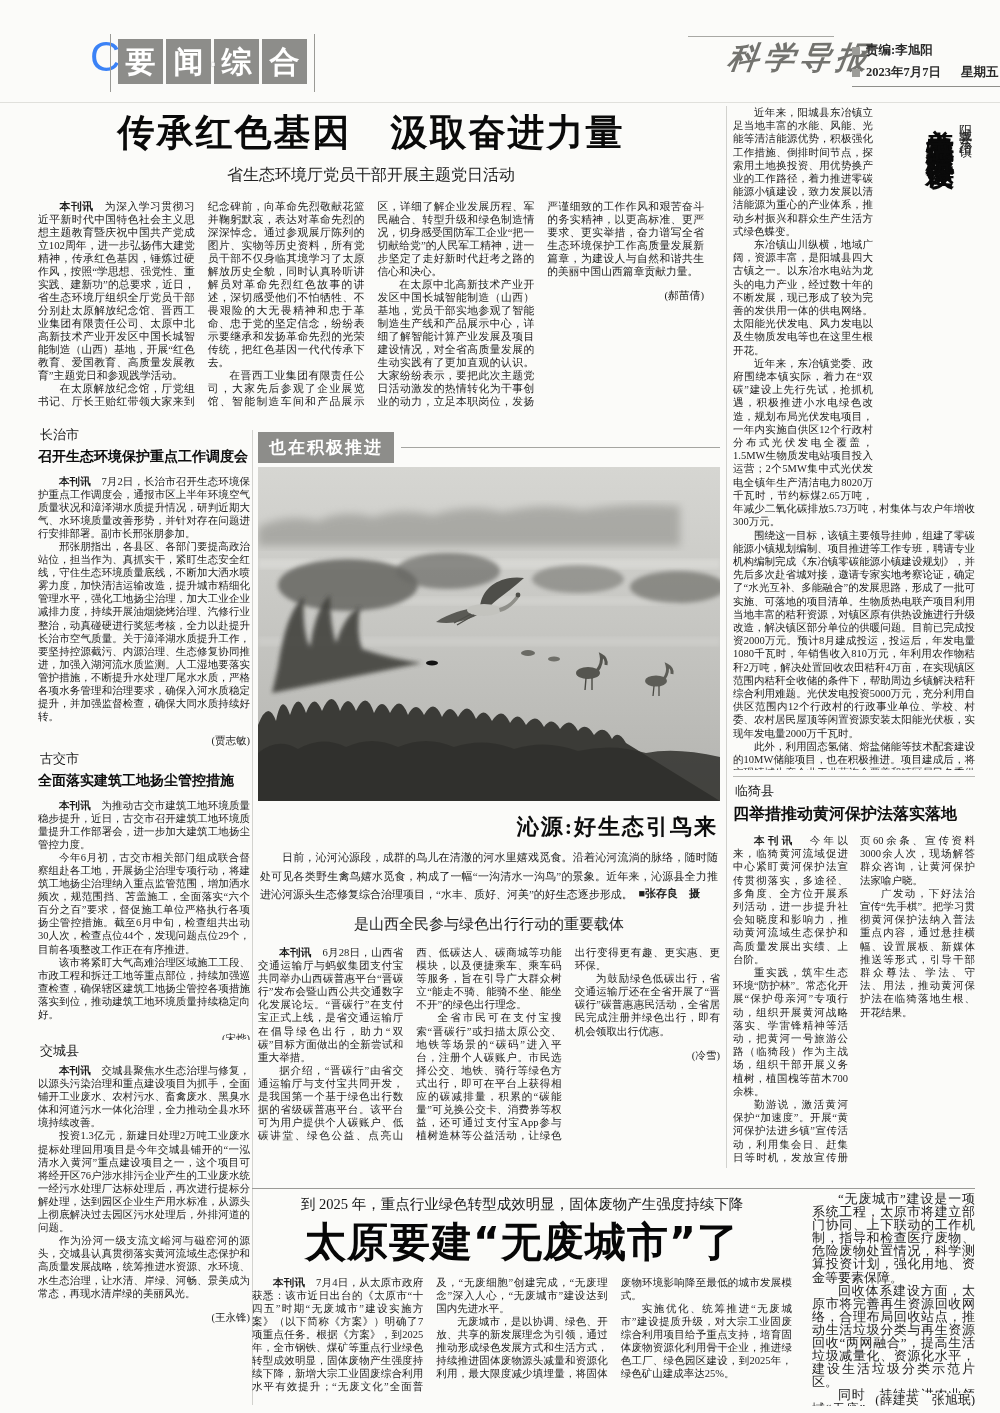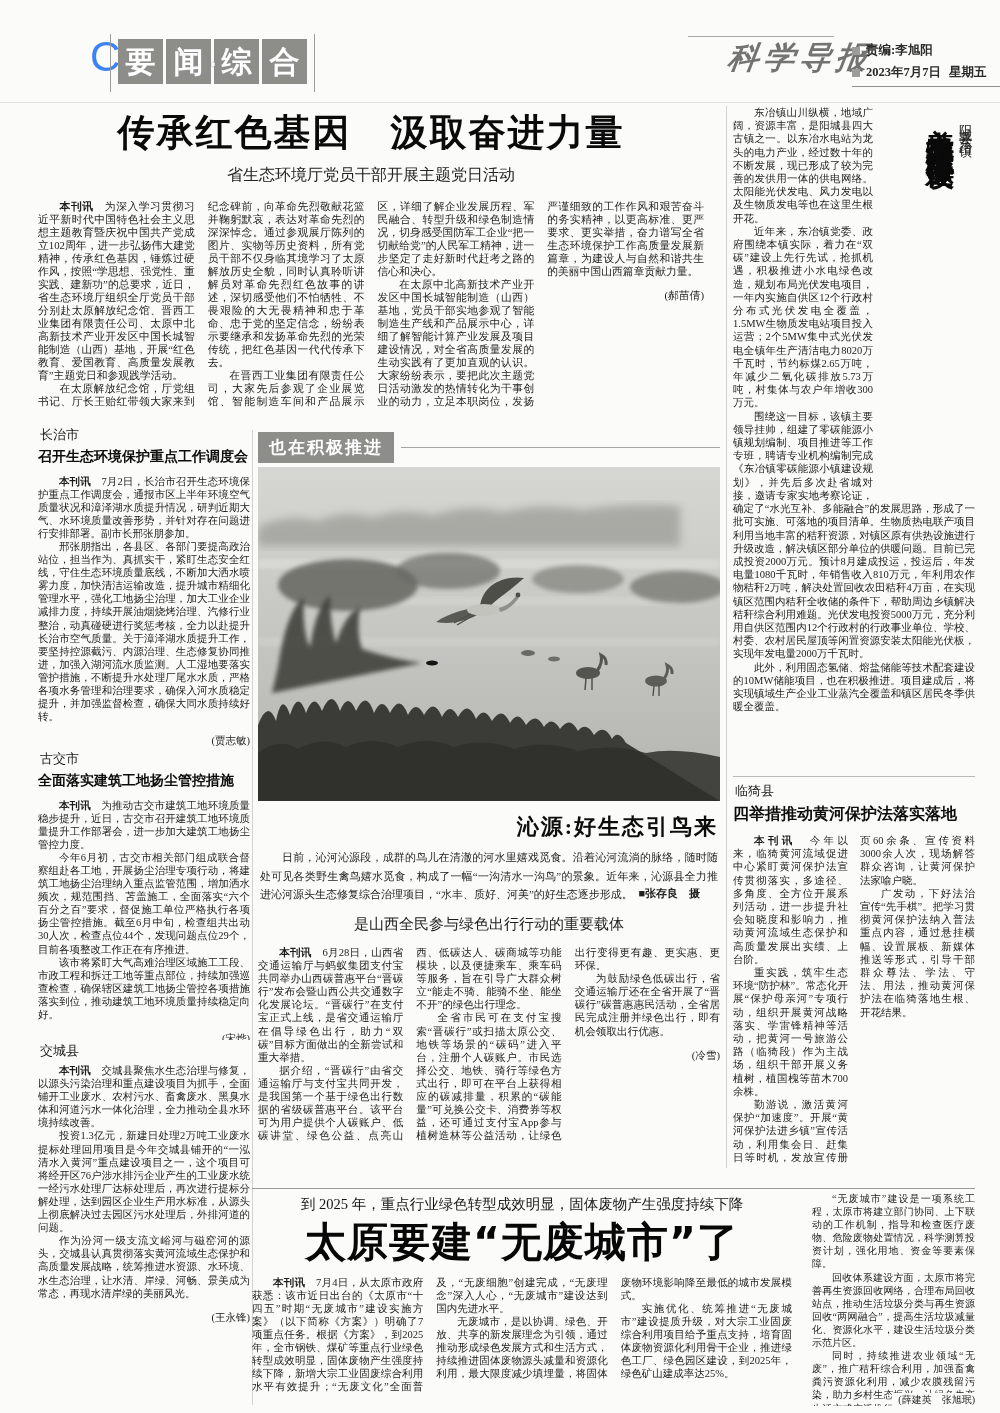--- a/index.html
+++ b/index.html
@@ -21,21 +21,21 @@
   .sdot{position:absolute;left:170px;top:20px;color:#fff;font:700 22px/1 sans-serif;
         text-shadow:0 0 2px #8d8d8a;z-index:2;}
   .hsep2{position:absolute;left:274px;top:0;width:1px;height:58px;background:#9a9a96;}
   .mast-rule{position:absolute;left:648px;top:2px;width:146px;height:1px;background:#a8a8a4;}
   .masthead{position:absolute;left:688px;top:8px;font:italic 700 31px/1 "DejaVu Serif","Liberation Serif",serif;
             color:#73736f;letter-spacing:5px;transform:skewX(-8deg);}
   .pub-info{position:absolute;left:812px;top:6px;width:160px;
             font:700 12.5px/1.75 "Liberation Serif",serif;color:#2a2a2a;}
   .pub-row{display:flex;align-items:center;}
   .sq{display:inline-block;width:8px;height:8px;background:#9c9c98;margin-right:6px;flex:0 0 auto;}
-  .weekday{margin-left:8px;}
+  .weekday{margin-left:20px;}
   .pub-underline{position:absolute;left:812px;top:52px;width:160px;height:1px;background:#8f8f8b;}
   .header-rule{position:absolute;left:0;top:102px;width:1000px;height:1px;background:#e0e0dc;}
   
   .para{margin:0;text-indent:2em;text-align:justify;}
   .para b{font-weight:700;}
   .byline{margin:11px 0 0 0;text-align:right;}
   .kicker{font:400 13px/1 "DejaVu Sans","Liberation Sans",sans-serif;color:#1a1a1a;margin:0 0 7px 2px;}
   .side-h{font:900 14px/1.25 "Liberation Serif",serif;letter-spacing:0;margin:0 0 9px 0;color:#0d0d0d;}
   
   #lead{position:absolute;left:38px;top:106px;width:666px;}
@@ -82,21 +82,21 @@
          font-size:10.5px;line-height:13.2px;overflow:hidden;}
   
   .hr-bottom{position:absolute;left:252px;top:1188px;width:723px;height:1px;background:#9a9a96;}
   #taiyuanL{position:absolute;left:252px;top:1196px;width:540px;}
   .ty-kicker{font:400 14.5px/1.2 "Liberation Serif",serif;text-align:center;margin:0;color:#161616;}
   .ty-h{font:900 41px/1.08 "DejaVu Sans","Liberation Sans",sans-serif;text-align:center;
         margin:7px 0 0 0;letter-spacing:1px;color:#070707;}
   .ty-cols{margin-top:11px;height:124px;column-count:3;column-gap:13px;column-fill:auto;
            font-size:10.5px;line-height:13px;overflow:hidden;}
   #taiyuanR{position:absolute;left:812px;top:1192px;width:163px;height:214px;
-            font-size:10px;line-height:13.1px;overflow:hidden;}
+            font-size:13px;line-height:13.1px;overflow:hidden;}
   #taiyuanR .byline{position:absolute;right:0;bottom:0;background:#fbfbf9;padding-left:6px;}
 </style>
 </head>
 <body>
 
 <div id="header">
   <div class="edition">C2</div>
   <div class="hsep1"></div>
   <div class="section-boxes">
     <div class="sbox">要</div>
@@ -141,20 +141,21 @@
     <p class="byline">(郝苗倩)</p>
   </div>
 </div>
 
 <div id="yangcheng">
   <div class="v-float">
     <div class="v-kicker">阳城县东冶镇</div>
     <div class="v-headline">着力推进零碳能源小镇建设</div>
   </div>
   <div>
+      <p class="para">近年来，阳城县东冶镇立足当地丰富的水能、风能、光能等清洁能源优势，积极强化工作措施、倒排时间节点，探索用土地换投资、用优势换产业的工作路径，着力推进零碳能源小镇建设，致力发展以清洁能源为重心的产业体系，推动乡村振兴和群众生产生活方式绿色蝶变。</p>
       <p class="para">东冶镇山川纵横，地域广阔，资源丰富，是阳城县四大古镇之一。以东冶水电站为龙头的电力产业，经过数十年的不断发展，现已形成了较为完善的发供用一体的供电网络。太阳能光伏发电、风力发电以及生物质发电等也在这里生根开花。</p>
       <p class="para">近年来，东冶镇党委、政府围绕本镇实际，着力在“双碳”建设上先行先试，抢抓机遇，积极推进小水电绿色改造，规划布局光伏发电项目，一年内实施自供区12个行政村分布式光伏发电全覆盖，1.5MW生物质发电站项目投入运营；2个5MW集中式光伏发电全镇年生产清洁电力8020万千瓦时，节约标煤2.65万吨，年减少二氧化碳排放5.73万吨，村集体与农户年增收300万元。</p>
       <p class="para">围绕这一目标，该镇主要领导挂帅，组建了零碳能源小镇规划编制、项目推进等工作专班，聘请专业机构编制完成《东冶镇零碳能源小镇建设规划》，并先后多次赴省城对接，邀请专家实地考察论证，确定了“水光互补、多能融合”的发展思路，形成了一批可实施、可落地的项目清单。生物质热电联产项目利用当地丰富的秸秆资源，对镇区原有供热设施进行升级改造，解决镇区部分单位的供暖问题。目前已完成投资2000万元。预计8月建成投运，投运后，年发电量1080千瓦时，年销售收入810万元，年利用农作物秸秆2万吨，解决处置回收农田秸秆4万亩，在实现镇区范围内秸秆全收储的条件下，帮助周边乡镇解决秸秆综合利用难题。光伏发电投资5000万元，充分利用自供区范围内12个行政村的行政事业单位、学校、村委、农村居民屋顶等闲置资源安装太阳能光伏板，实现年发电量2000万千瓦时。</p>
       <p class="para">此外，利用固态氢储、熔盐储能等技术配套建设的10MW储能项目，也在积极推进。项目建成后，将实现镇域生产企业工业蒸汽全覆盖和镇区居民冬季供暖全覆盖。</p>
     </div>
 
 </div>
 
 <div id="changzhi" class="side-art">
   <p class="kicker">长治市</p>

